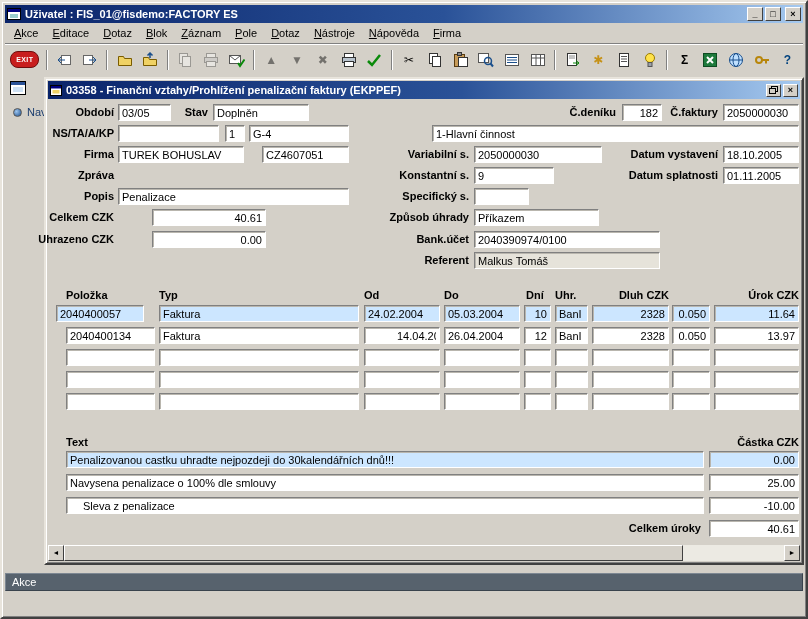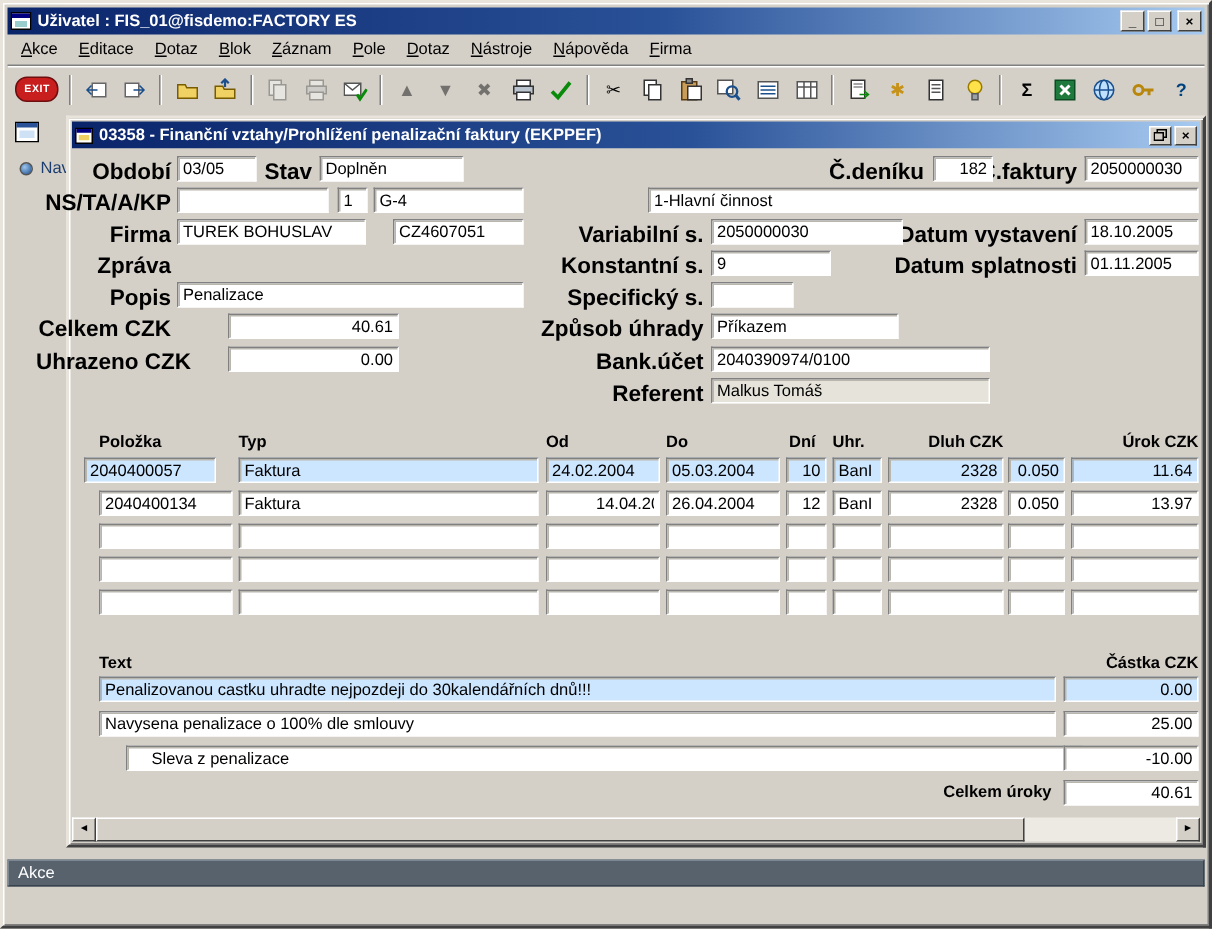--- a/index.html
+++ b/index.html
@@ -42,21 +42,21 @@
     border:2px solid;border-color:#e8e4dc #404040 #404040 #e8e4dc;
     box-shadow:inset 1px 1px 0 #fff, inset -1px -1px 0 #808080;}
   .ctitle{position:absolute;left:2px;top:2px;right:2px;height:18px;
     background:linear-gradient(90deg,#0a246a 0%,#2a5298 55%,#a6caf0 100%);
     display:flex;align-items:center;padding:0 2px;}
   .ctitle .ttl{color:#fff;font-size:11px;font-weight:bold;margin-left:4px;flex:1;white-space:nowrap;overflow:hidden;}
   .cbtn{width:15px;height:13px;background:#d4d0c8;border:1px solid;border-color:#fff #404040 #404040 #fff;
     font-size:9px;line-height:10px;text-align:center;margin-left:2px;font-weight:bold;display:flex;align-items:center;justify-content:center;cursor:default;}
   .cbody{position:absolute;left:2px;top:20px;right:2px;bottom:18px;background:#d4d0c8;}
   
-  .lbl{position:absolute;width:150px;text-align:right;font-size:15px;font-weight:bold;white-space:nowrap;color:#000;pointer-events:none;}
+  .lbl{position:absolute;width:150px;text-align:right;font-size:11px;font-weight:bold;white-space:nowrap;color:#000;pointer-events:none;}
   .lbl.c1{width:90px;}
   .fld{position:absolute;height:17px;border:1px solid;border-color:#808080 #fff #fff #808080;
     box-shadow:inset 1px 1px 0 #b9b6ae;background:#fff;font-size:11px;font-family:inherit;
     padding:0 3px;color:#000;outline:none;}
   .fld.num{text-align:right;}
   .fld.hl{background:#cce6ff;}
   .fld.ro{background:#e6e3da;}
   .th{position:absolute;font-size:11px;font-weight:bold;white-space:nowrap;pointer-events:none;}
   .th.r{width:150px;text-align:right;}
   
@@ -456,21 +456,21 @@
       <input class="fld num" style="left: 624px; top: 294px; width: 38px;" value="">
       <input class="fld num" style="left: 666px; top: 294px; width: 85px;" value="">
 
       <div class="th" style="left:18px;top:337px;">Text</div>
       <div class="th r" style="left:601px;top:337px;">Částka CZK</div>
 
       <input class="fld hl" style="left: 18px; top: 352px; width: 638px;" value="Penalizovanou castku uhradte nejpozdeji do 30kalendářních dnů!!!">
       <input class="fld hl num" style="left: 661px; top: 352px; width: 90px;" value="0.00">
       <input class="fld" style="left: 18px; top: 375px; width: 638px;" value="Navysena penalizace o 100% dle smlouvy">
       <input class="fld num" style="left: 661px; top: 375px; width: 90px;" value="25.00">
-      <input class="fld" style="left: 36px; top: 398px; width: 638px; padding-left: 16px;" value="Sleva z penalizace">
+      <input class="fld" style="left: 18px; top: 398px; width: 638px; padding-left: 16px;" value="Sleva z penalizace">
       <input class="fld num" style="left: 661px; top: 398px; width: 90px;" value="-10.00">
 
       <div class="th r" style="left:503px;top:423px;">Celkem úroky</div>
       <input class="fld num" style="left: 661px; top: 421px; width: 90px;" value="40.61">
     </div>
 
     <div class="hscroll">
       <div class="sbtn">◄</div>
       <div class="strack">
         <div class="sthumb"></div>

